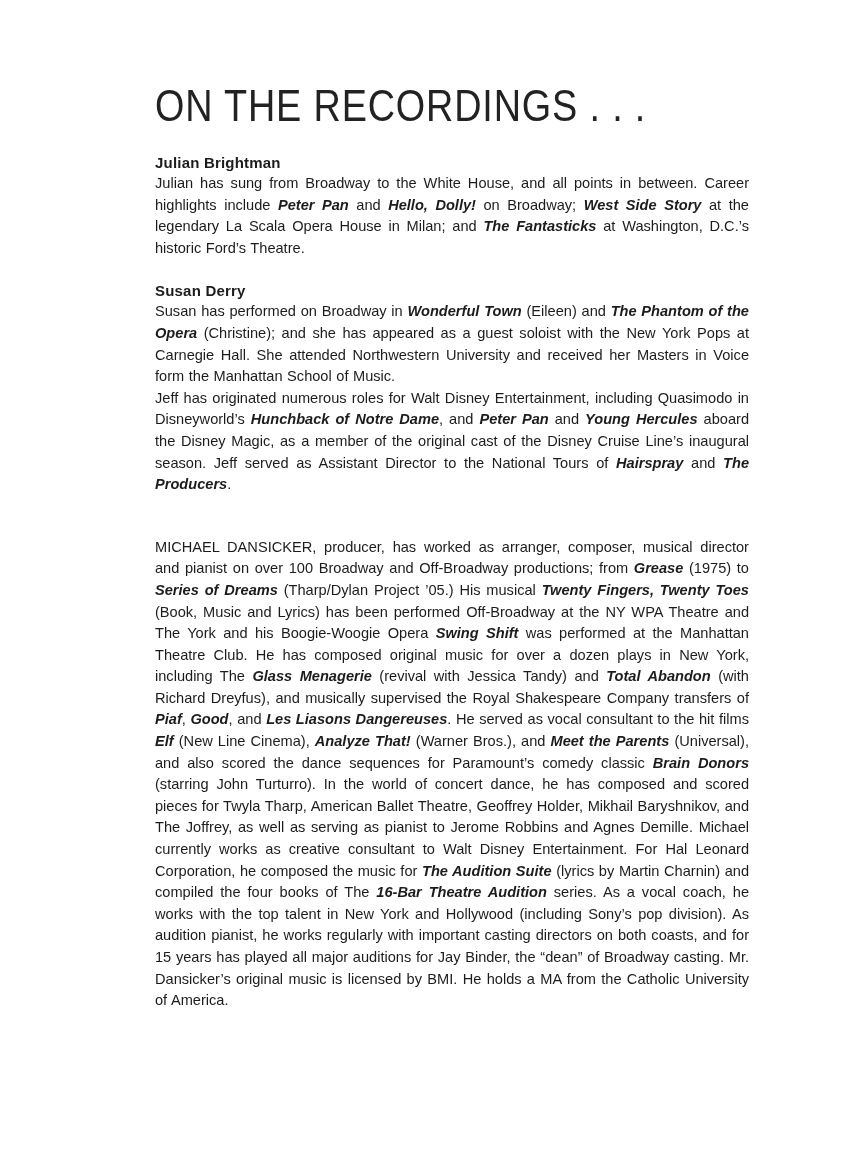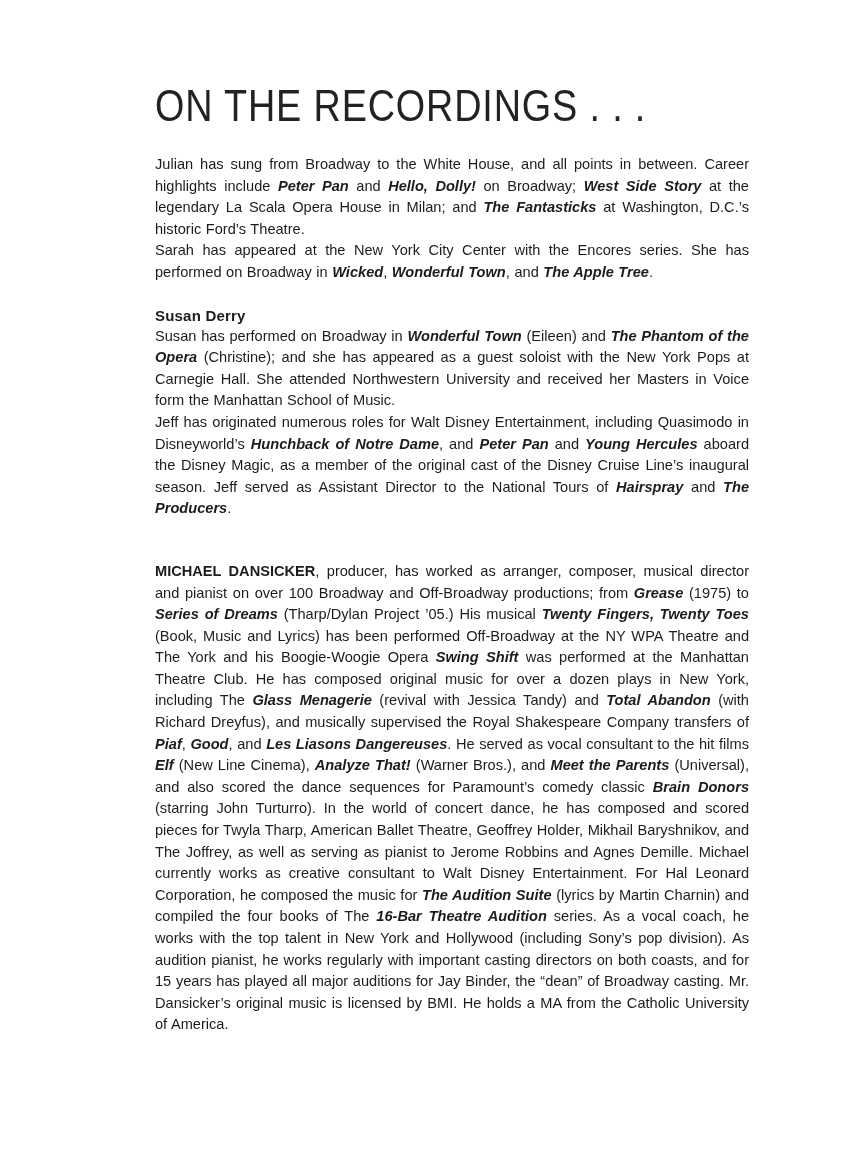--- a/index.html
+++ b/index.html
@@ -34,36 +34,36 @@
   section.bio:first-of-type h2.bio-name{margin-top:0;}
   p.body-text{
     font-size:14.6px;
     line-height:21.6px;
     margin:0;
     text-align:justify;
     word-spacing:0.5px;
   }
   section.producer p.body-text{margin-top:41px;}
   .it{font-style:italic;font-weight:bold;}
-  .bd{font-weight:bold;}
+  .bd{font-weight:normal;}
 </style>
 </head>
 <body>
 
 <div class="page">
   <div class="content">
 
     <h1 class="title">ON THE RECORDINGS . . .</h1>
 
     <section class="bio">
+      <h2 class="bio-name">Julian Brightman</h2>
       <p class="body-text"><span>Julian has sung from Broadway to the White House, and all points in between. Career highlights include </span><span class="it">Peter Pan</span><span> and </span><span class="it">Hello, Dolly!</span><span> on Broadway; </span><span class="it">West Side Story</span><span> at the legendary La Scala Opera House in Milan; and </span><span class="it">The Fantasticks</span><span> at Washington, D.C.’s historic Ford’s Theatre.</span></p>
     </section>
 
     <section class="bio">
-      <p class="body-text"><span>Sarah has appeared at the New York City Center with the Encores series. She has performed on Broadway in </span><span class="it">Wicked</span><span>, </span><span class="it">Wonderful Town</span><span>, and </span><span class="it">The Apple Tree</span><span>.</span></p>
     </section>
 
     <section class="bio">
       <h2 class="bio-name">Susan Derry</h2>
       <p class="body-text"><span>Susan has performed on Broadway in </span><span class="it">Wonderful Town</span><span> (Eileen) and </span><span class="it">The Phantom of the Opera</span><span> (Christine); and she has appeared as a guest soloist with the New York Pops at Carnegie Hall. She attended Northwestern University and received her Masters in Voice form the Manhattan School of Music.</span></p>
     </section>
 
     <section class="bio">
       <p class="body-text"><span>Jeff has originated numerous roles for Walt Disney Entertainment, including Quasimodo in Disneyworld’s </span><span class="it">Hunchback of Notre Dame</span><span>, and </span><span class="it">Peter Pan</span><span> and </span><span class="it">Young Hercules</span><span> aboard the Disney Magic, as a member of the original cast of the Disney Cruise Line’s inaugural season. Jeff served as Assistant Director to the National Tours of </span><span class="it">Hairspray</span><span> and </span><span class="it">The Producers</span><span>.</span></p>
     </section>

